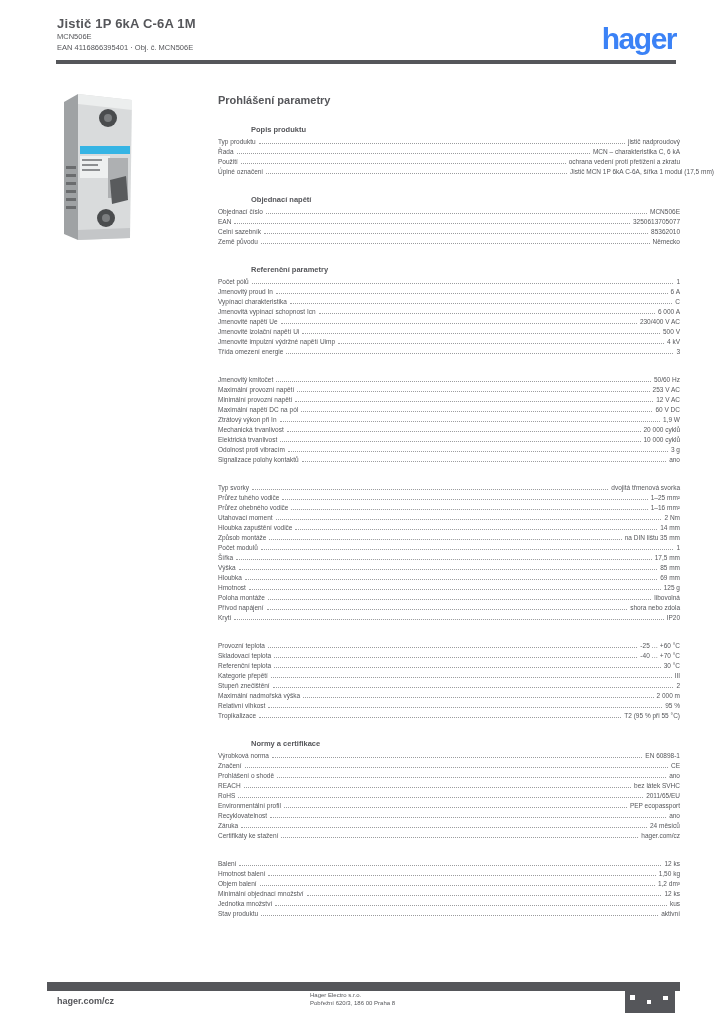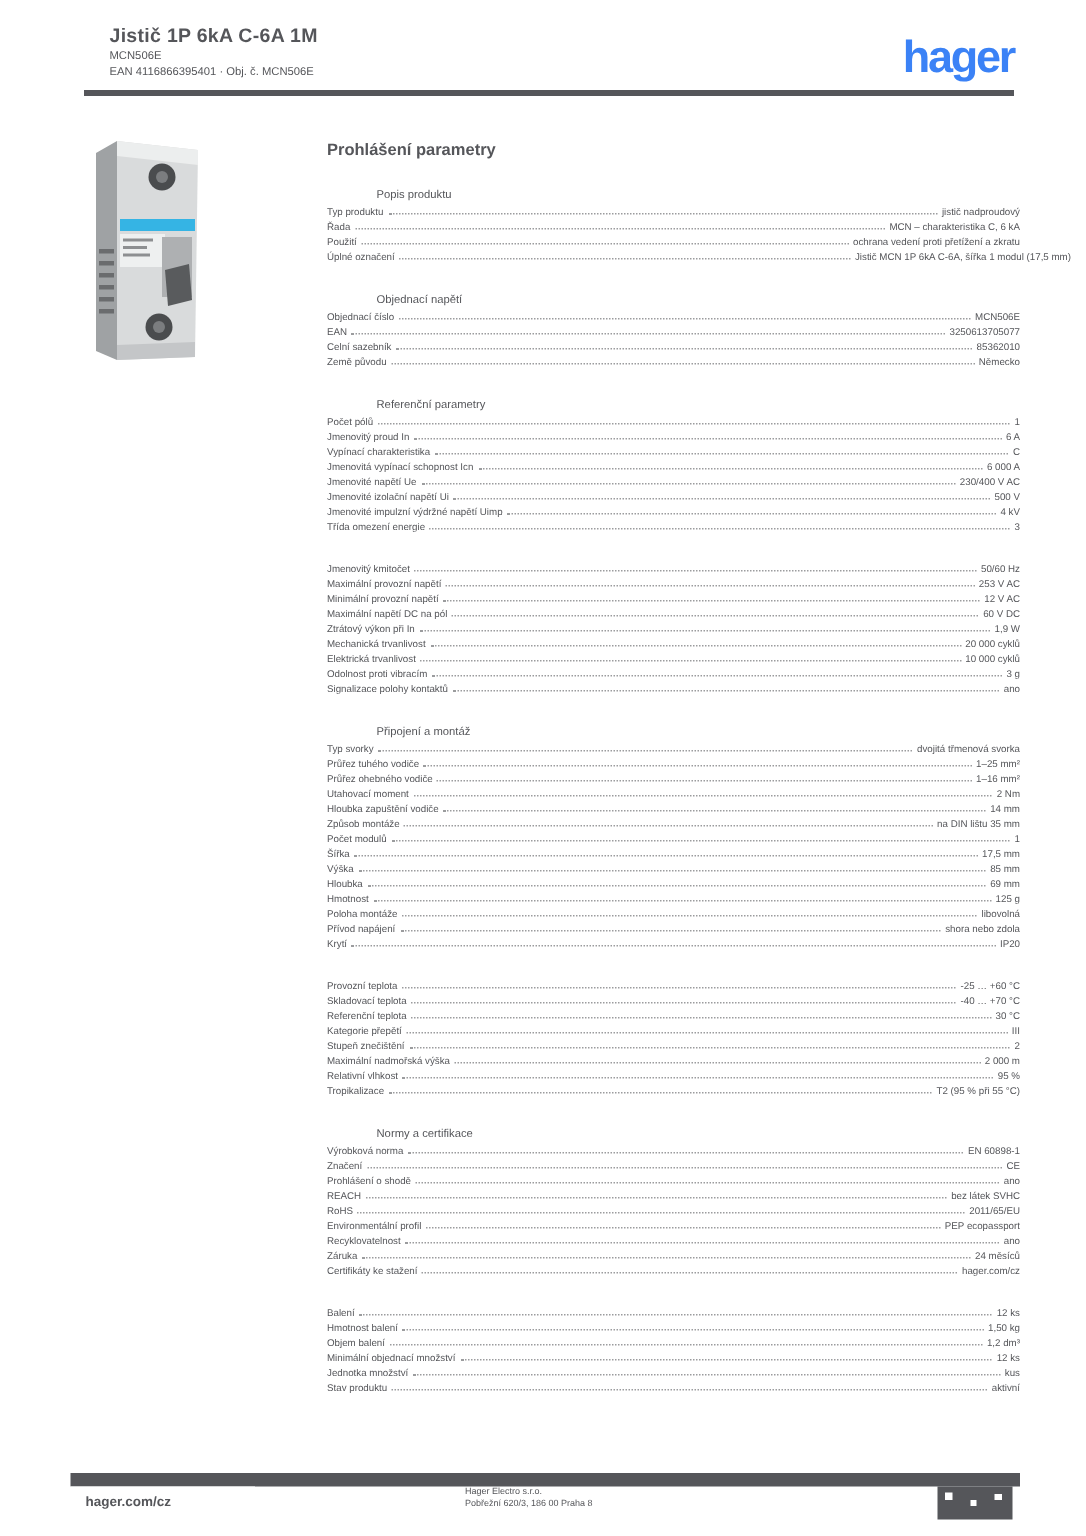--- a/index.html
+++ b/index.html
@@ -1,31 +1,31 @@
 <!DOCTYPE html>
 <html><head>
 <meta charset="utf-8">
 <style>
   html,body{margin:0;padding:0;}
   body{width:724px;height:1024px;position:relative;background:#ffffff;overflow:hidden;
        font-family:"Liberation Sans","DejaVu Sans",sans-serif;color:#55565a;}
   
-  .hdr-left{position:absolute;left:73px;top:17px;}
+  .hdr-left{position:absolute;left:57px;top:17px;}
   .hdr-title{font-size:13px;font-weight:bold;line-height:14px;letter-spacing:.2px;}
   .hdr-sub{font-size:7.5px;line-height:8.5px;margin-top:2px;}
   .logo{position:absolute;top:24px;right:48px;font-size:30px;line-height:30px;font-weight:800;
         color:#3b82f6;letter-spacing:-1.5px;}
   .hdr-rule{position:absolute;left:56px;right:48px;top:60px;height:4px;background:#55565a;}
   
   .photo{position:absolute;left:56px;top:88px;width:86px;height:158px;}
   
   .main{position:absolute;left:218px;right:44px;top:94px;}
   .main-h{font-size:11px;font-weight:bold;line-height:13px;margin-bottom:4px;}
   .sec{margin-top:18px;}
-  .sec-h{font-size:7.5px;font-weight:normal;line-height:9px;margin-bottom:3px;padding-left:33px;}
+  .sec-h{font-size:7.5px;font-weight:bold;line-height:9px;margin-bottom:3px;padding-left:33px;}
   .row{display:flex;align-items:baseline;font-size:6.5px;line-height:10px;white-space:nowrap;}
   .lbl{flex:0 0 auto;}
   .leader{flex:1 1 auto;border-bottom:1px dotted #9b9c9e;margin:0 3px 2px 3px;min-width:8px;}
   .val{flex:0 0 auto;text-align:right;}
   .row.ovf .val{margin-right:-34px;}       
   
   .foot-bar{position:absolute;left:47px;width:633px;top:982px;height:9px;background:#55565a;}
   .foot-box{position:absolute;left:47px;top:991px;width:123px;height:23px;background:#ffffff;}
   .foot-site{font-size:9px;font-weight:bold;color:#55565a;padding:5px 0 0 10px;}
   .foot-center{position:absolute;left:310px;top:992px;width:180px;font-size:6px;line-height:7.5px;color:#55565a;}
@@ -213,21 +213,20 @@
           <span class="leader"></span>
           <span class="val">3 g</span>
         </div>
         <div class="row">
           <span class="lbl">Signalizace polohy kontaktů</span>
           <span class="leader"></span>
           <span class="val">ano</span>
         </div>
       </div>
       <div class="sec">
-        <div class="sec-h">Připojení a montáž</div>
         <div class="row">
           <span class="lbl">Typ svorky</span>
           <span class="leader"></span>
           <span class="val">dvojitá třmenová svorka</span>
         </div>
         <div class="row">
           <span class="lbl">Průřez tuhého vodiče</span>
           <span class="leader"></span>
           <span class="val">1–25 mm²</span>
         </div>

